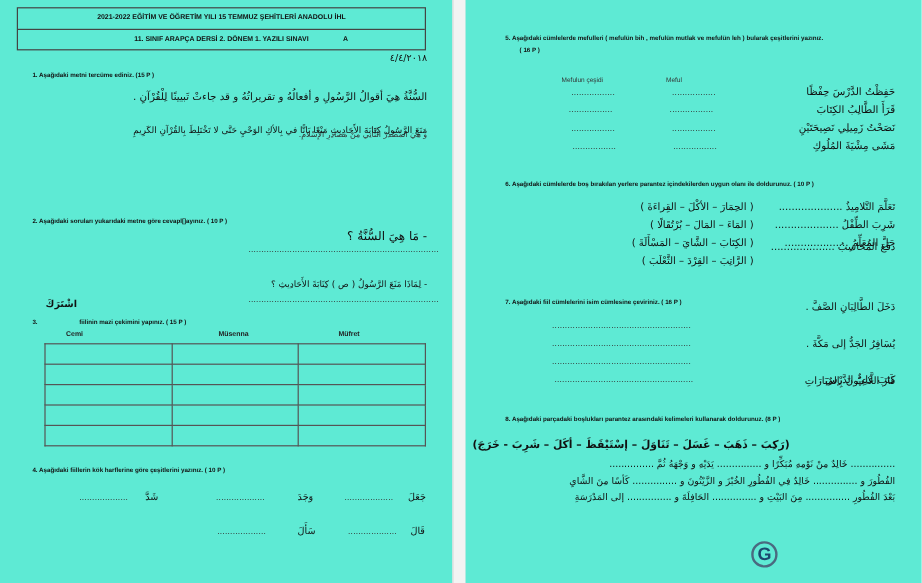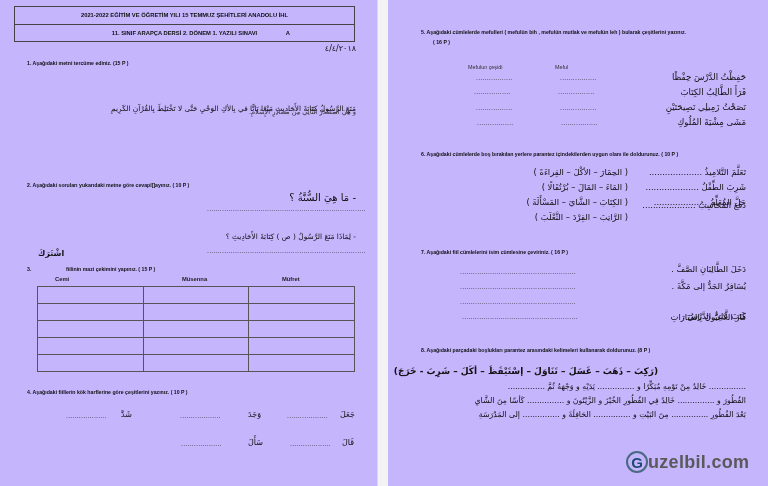--- a/index.html
+++ b/index.html
@@ -3,21 +3,21 @@
 <meta charset="utf-8">
 <style>
   html, body { margin: 0; padding: 0; }
   body {
     width: 768px; height: 486px; overflow: hidden;
     background: #ffffff;
     font-family: "Liberation Sans", sans-serif;
     color: #111;
     position: relative;
   }
-  .page { position: absolute; top: 0; height: 486px; background: #c4b5fd; }
+  .page { position: absolute; top: 0; height: 486px; background: #5eead4; }
   .page-left { left: 0; width: 378px; }
   .page-right { left: 388px; width: 380px; }
   .sep {
     position: absolute; top: 0; left: 377px; width: 10px; height: 486px;
     background: #f3f3f3; border-left: 1px solid #dcdcdc; border-right: 1px solid #dcdcdc;
   }
   .abs { position: absolute; }
   .q-title { font-size: 5.2px; font-weight: bold; white-space: nowrap; }
   .ar { direction: rtl; font-family: "DejaVu Sans", sans-serif; white-space: nowrap; }
   .dots { font-size: 7px; letter-spacing: 0.2px; color: #333; white-space: nowrap; }
@@ -57,20 +57,21 @@
   <div class="hdr">
     <div class="hdr-row">2021-2022  EĞİTİM VE ÖĞRETİM YILI  15 TEMMUZ ŞEHİTLERİ ANADOLU İHL</div>
     <div class="hdr-row">
       <span>11. SINIF ARAPÇA DERSİ 2. DÖNEM 1. YAZILI SINAVI</span>
       <span class="variant">A</span>
     </div>
   </div>
   <div class="abs ar" style="right:22px; top:44px; font-size:8px;">٤/٤/٢٠١٨</div>
 
   <div class="abs q-title" style="left:27px; top:60px;">1.   Aşağıdaki metni tercüme ediniz.  (15 P )</div>
+  <div class="abs ar" style="right:22px; top:76px; font-size:8.6px;">السُّنَّةُ هِيَ أقوالُ الرَّسُولِ و أفعالُهُ و تقريراتُهُ و قد جاءتْ تَبيينًا لِلْقُرْآنِ .</div>
   <div class="abs ar" style="right:22px; top:92px; font-size:6.6px; color:#333;margin-top:16px;">و هِيَ المَصْدَرُ الثَّانِي مِنْ مَصَادِرِ الإِسْلامِ.</div>
   <div class="abs ar" style="right:22px; top:104px; font-size:7.4px;">مَنَعَ الرَّسُولُ كِتَابَةَ الأَحَادِيثِ مَنْعًا بَاتًّا في بِالأكِ الوَحْيِ  حَتَّى لا تَخْتَلِطَ بِالقُرْآنِ الكَرِيمِ</div>
 
   <div class="abs q-title" style="left:27px; top:182px;">2.   Aşağıdaki soruları yukarıdaki metne göre cevapl[]ayınız. ( 10 P )</div>
   <div class="abs ar" style="right:22px; top:192px; font-size:10px;">- مَا هِيَ السُّنَّةُ ؟</div>
   <div class="abs dots" style="left:207px; top:205px;">..........................................................................</div>
   <div class="abs ar" style="right:22px; top:232px; font-size:7.4px;">- لِمَاذَا مَنَعَ الرَّسُولُ ( ص ) كِتَابَةَ الأَحَادِيثِ ؟</div>
   <div class="abs dots" style="left:207px; top:247px;">..........................................................................</div>
 
   <div class="abs q-title" style="left:27px; top:266px;">3.</div>
@@ -151,32 +152,31 @@
   <div class="abs ar" style="right:22px; top:167px; font-size:8.4px;">تَعَلَّمَ التَّلامِيذُ ....................</div>
   <div class="abs ar" style="right:140px; top:167px; font-size:8.4px;">( الحِمَارَ – الأكْلَ – القِراءَةَ )</div>
   <div class="abs ar" style="right:22px; top:182px; font-size:8.4px;">شَرِبَ الطِّفْلُ ....................</div>
   <div class="abs ar" style="right:140px; top:182px; font-size:8.4px;padding-left:43px;">( المَاءَ – المَالَ – بُرْتُقَالًا )</div>
   <div class="abs ar" style="right:22px; top:197px; font-size:8.4px;">حَلَّ المُعَلِّمُ  ....................</div>
   <div class="abs ar" style="right:140px; top:197px; font-size:8.4px;">( الكِتَابَ – الشَّايَ – المَسْأَلَةَ )</div>
   <div class="abs ar" style="right:22px; top:200px; font-size:8.4px;">دَفَعَ المُحَاسِبُ ....................</div>
   <div class="abs ar" style="right:140px; top:212px; font-size:8.4px;">( الرَّاتِبَ – القِرْدَ – الثَّعْلَبَ )</div>
 
   <div class="abs q-title" style="left:33px; top:249px;">7.   Aşağıdaki fiil cümlelerini isim cümlesine çeviriniz.  ( 16  P )</div>
-  <div class="abs ar" style="right:22px; top:264px; font-size:8.4px;margin-left:20px;">دَخَلَ الطَّالِبَانِ الصَّفَّ .</div>
+  <div class="abs ar" style="right:22px; top:250px; font-size:8.4px;margin-left:20px;">دَخَلَ الطَّالِبَانِ الصَّفَّ .</div>
   <div class="abs dots" style="left:72px; top:268px;">......................................................</div>
   <div class="abs ar" style="right:22px; top:281px; font-size:8.4px;">يُسَافِرُ الجَدُّ إلى مَكَّةَ .</div>
   <div class="abs dots" style="left:72px; top:283px;">......................................................</div>
   <div class="abs ar" style="right:22px; top:312px; font-size:8.4px;">فَازَ اللَّاعِبُونَ بِالمُبَارَاتِ</div>
   <div class="abs dots" style="left:72px; top:298px;">......................................................</div>
   <div class="abs ar" style="right:22px; top:311px; font-size:8.4px;">كَتَبَ عَلِيٌّ الدَّرْسَ .</div>
   <div class="abs dots" style="left:74px; top:313px;">......................................................</div>
 
   <div class="abs q-title" style="left:33px; top:347px;">8.   Aşağıdaki parçadaki boşlukları parantez arasındaki kelimeleri kullanarak doldurunuz. (8  P )</div>
   <div class="abs ar" style="right:22px; top:382px; font-size:7.8px;">............... خَالِدٌ مِنْ نَوْمِهِ مُبَكِّرًا  و  ............... يَدَيْهِ و وَجْهَهُ ثُمَّ ...............</div>
   <div class="abs ar" style="right:110px; top:366px; font-size:9px; font-weight:bold;">(رَكِبَ – ذَهَبَ – غَسَلَ – تَنَاوَلَ – إسْتَيْقَظَ – أكَلَ – شَرِبَ - خَرَجَ)</div>
   <div class="abs ar" style="right:22px; top:410px; font-size:7.8px;">بَعْدَ الفُطُورِ  ............... مِنَ البَيْتِ و  ............... الحَافِلَةَ و  ............... إلى المَدْرَسَةِ</div>
   <div class="abs ar" style="right:22px; top:396px; font-size:7.8px;">الفُطُورَ و  ............... خَالِدٌ فِي الفُطُورِ الخُبْزَ و الزَّيْتُونَ و  ............... كَأسًا مِنَ الشَّايِ</div>
 </div>
 
 <div class="logo">
   <div class="logo-g">G</div>
-  <span class="logo-text">uzelbil.com</span>
 </div>
 
 </body></html>

